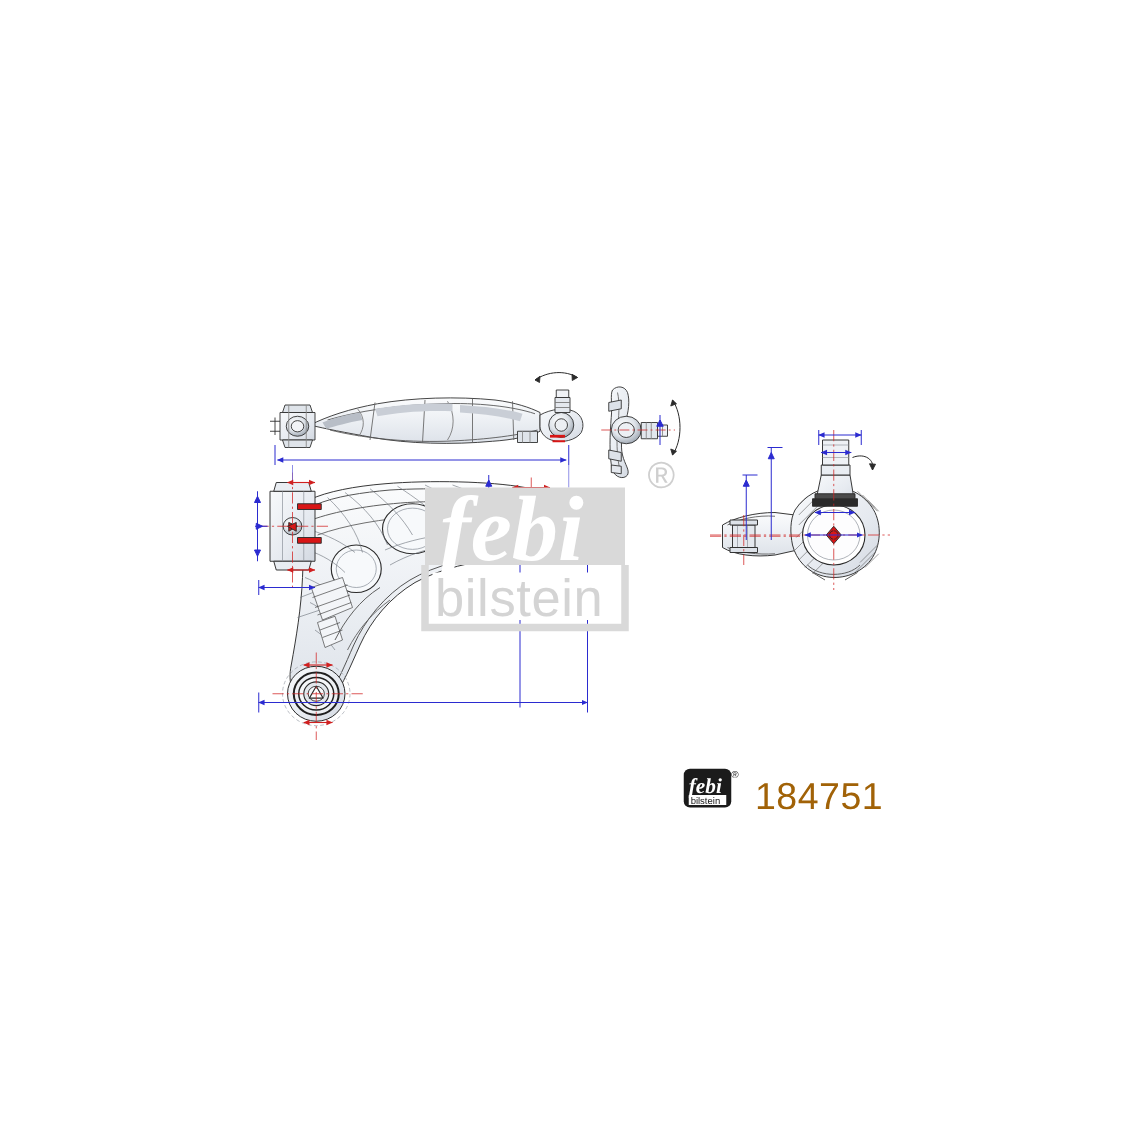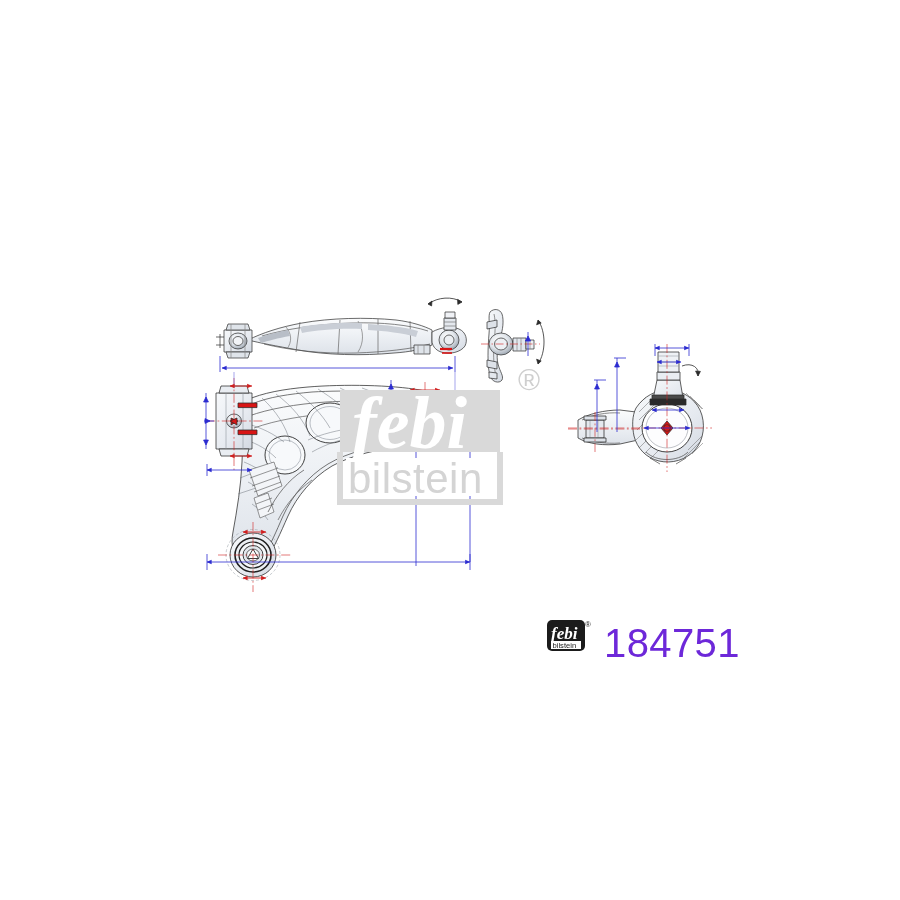--- a/index.html
+++ b/index.html
@@ -30,24 +30,24 @@
     left:546px;top:607px;
     display:flex;align-items:center;gap:11px;
   }
   .brand-mark{
     position:relative;
     width:47px;height:37px;
     flex:0 0 auto;
   }
   .brand-mark svg{display:block;width:100%;height:100%;}
   .part-number{
-    font-size:40px;
+    font-size:30px;
     letter-spacing:0.4px;
     line-height:1;
-    color:#6d28d9;
+    color:#a16207;
     white-space:nowrap;
     font-family:"Liberation Sans","DejaVu Sans",sans-serif;
     margin-top:16px;
   }
 </style>
 </head>
 <body>
 
 <div id="page">
 

